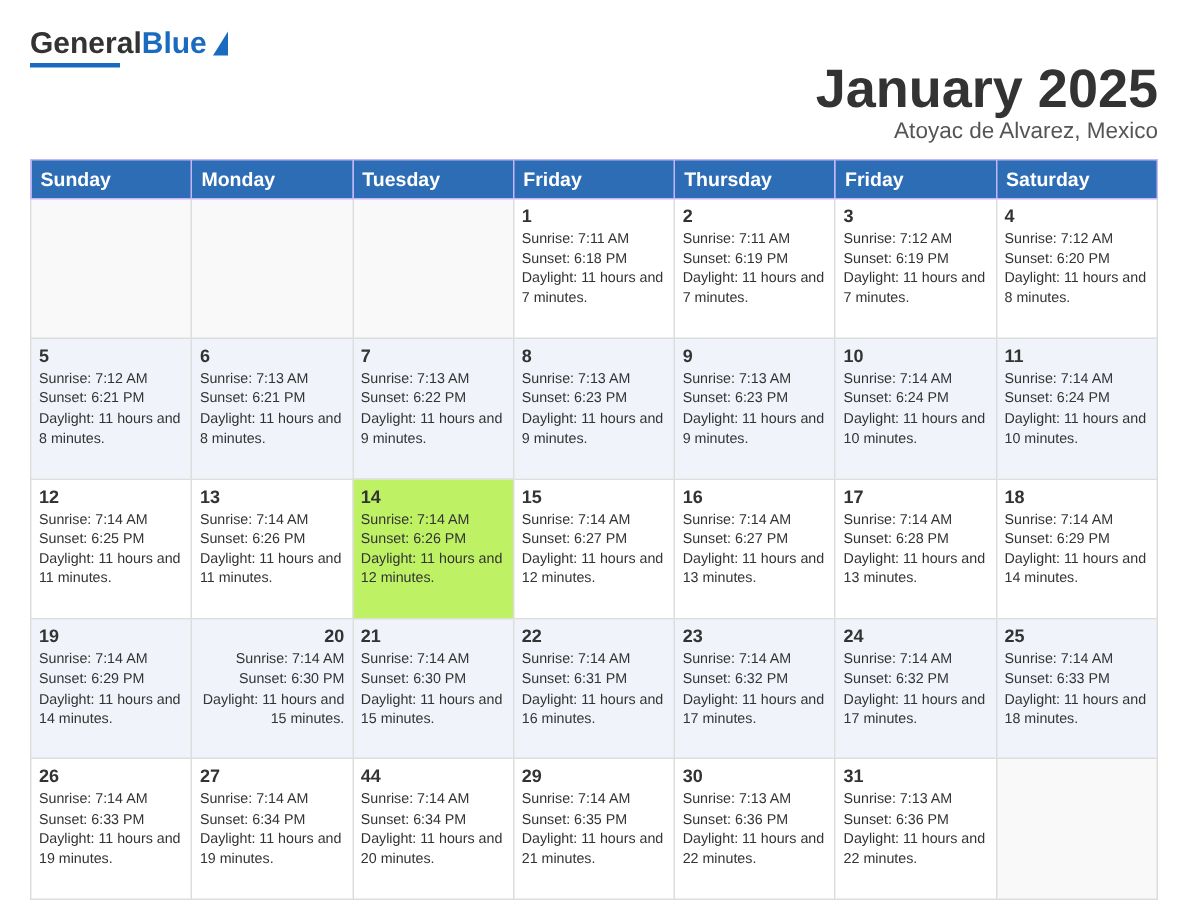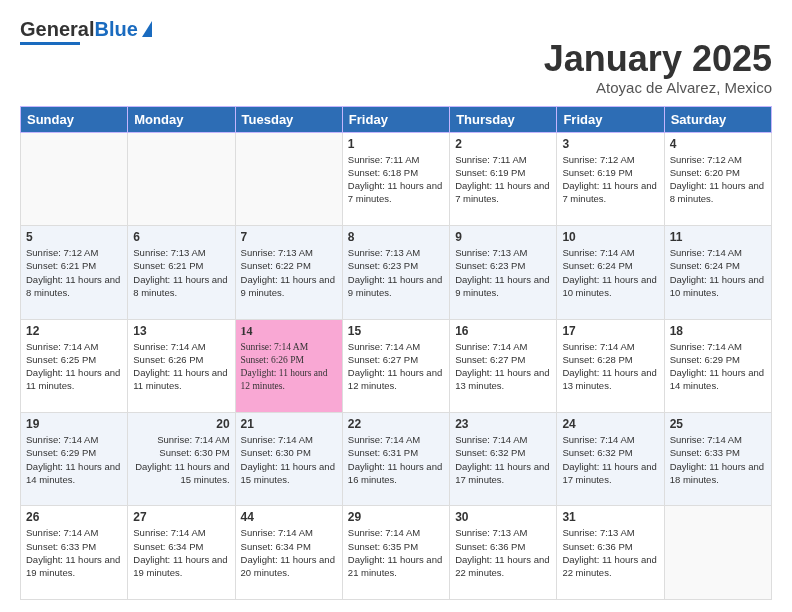--- a/index.html
+++ b/index.html
@@ -228,21 +228,21 @@
             <div class="day-info">Sunrise: 7:14 AM
 Sunset: 6:25 PM
 Daylight: 11 hours and 11 minutes.</div>
           </td>
           <td style="background: rgb(255, 255, 255);">
             <span class="day-number">13</span>
             <div class="day-info">Sunrise: 7:14 AM
 Sunset: 6:26 PM
 Daylight: 11 hours and 11 minutes.</div>
           </td>
-          <td style="background: #f9a8d4; font-family: Liberation Serif, serif;">
+          <td style="background: #bef264;">
             <span class="day-number">14</span>
             <div class="day-info">Sunrise: 7:14 AM
 Sunset: 6:26 PM
 Daylight: 11 hours and 12 minutes.</div>
           </td>
           <td style="background: rgb(255, 255, 255);">
             <span class="day-number">15</span>
             <div class="day-info">Sunrise: 7:14 AM
 Sunset: 6:27 PM
 Daylight: 11 hours and 12 minutes.</div>

